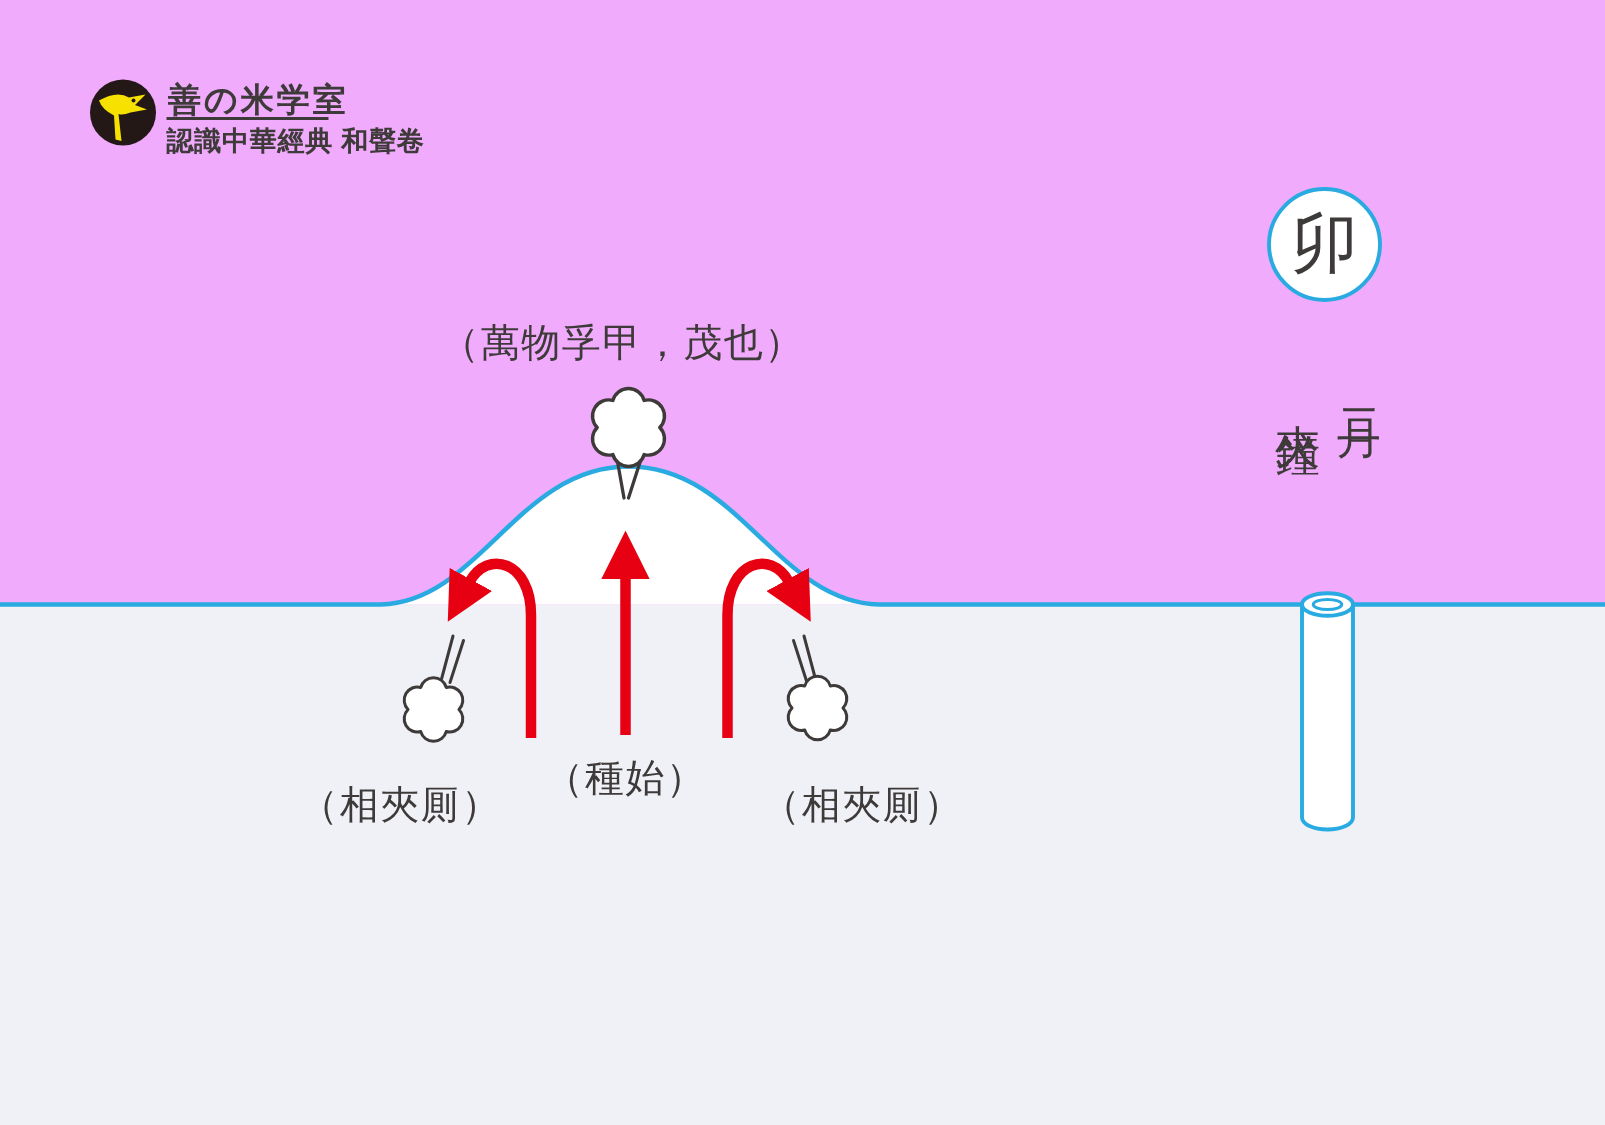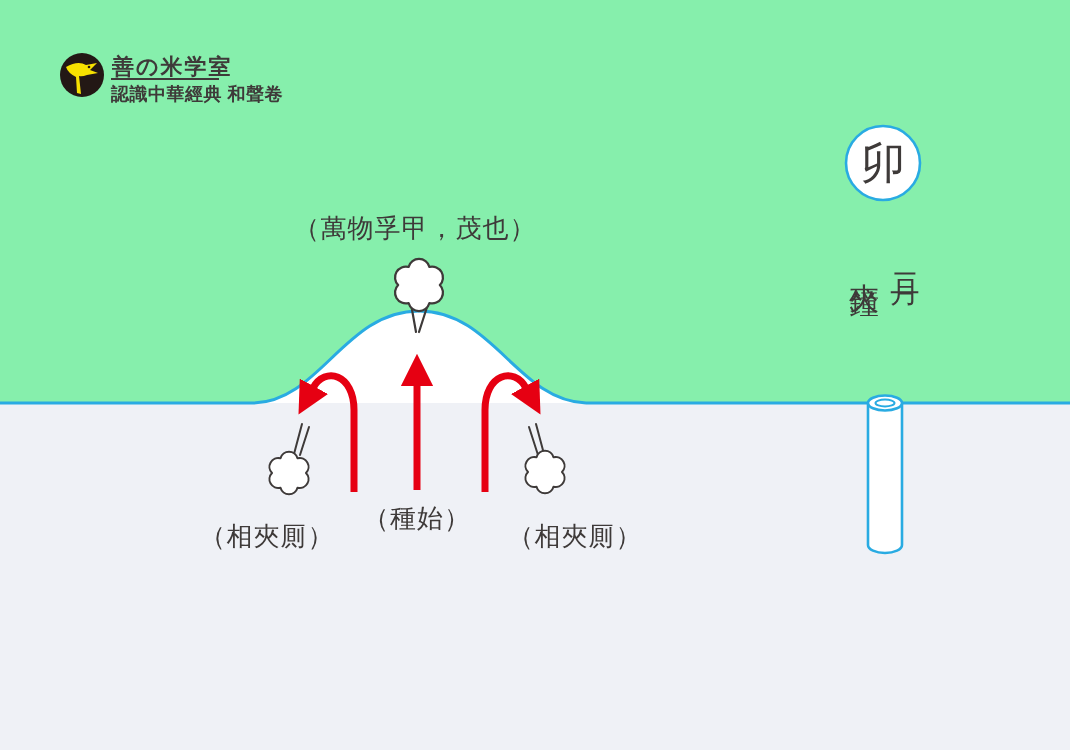--- a/index.html
+++ b/index.html
@@ -1,19 +1,19 @@
 <!DOCTYPE html>
 <html><head>
 <meta charset="utf-8">
 <style>
   html,body{margin:0;padding:0;}
   .stage{
     position:relative;
     width:1070px;height:750px;
-    background:#86efac;
+    background:#f0abfc;
     overflow:hidden;
     font-family:"Liberation Sans", sans-serif;
     color:#3e3a39;
   }
   .ground-bg{
     position:absolute;left:0;top:403px;width:1070px;height:347px;
     background:#eff1f6;
   }
   svg.layer{position:absolute;left:0;top:0;width:1070px;height:750px;}
   .caption{

